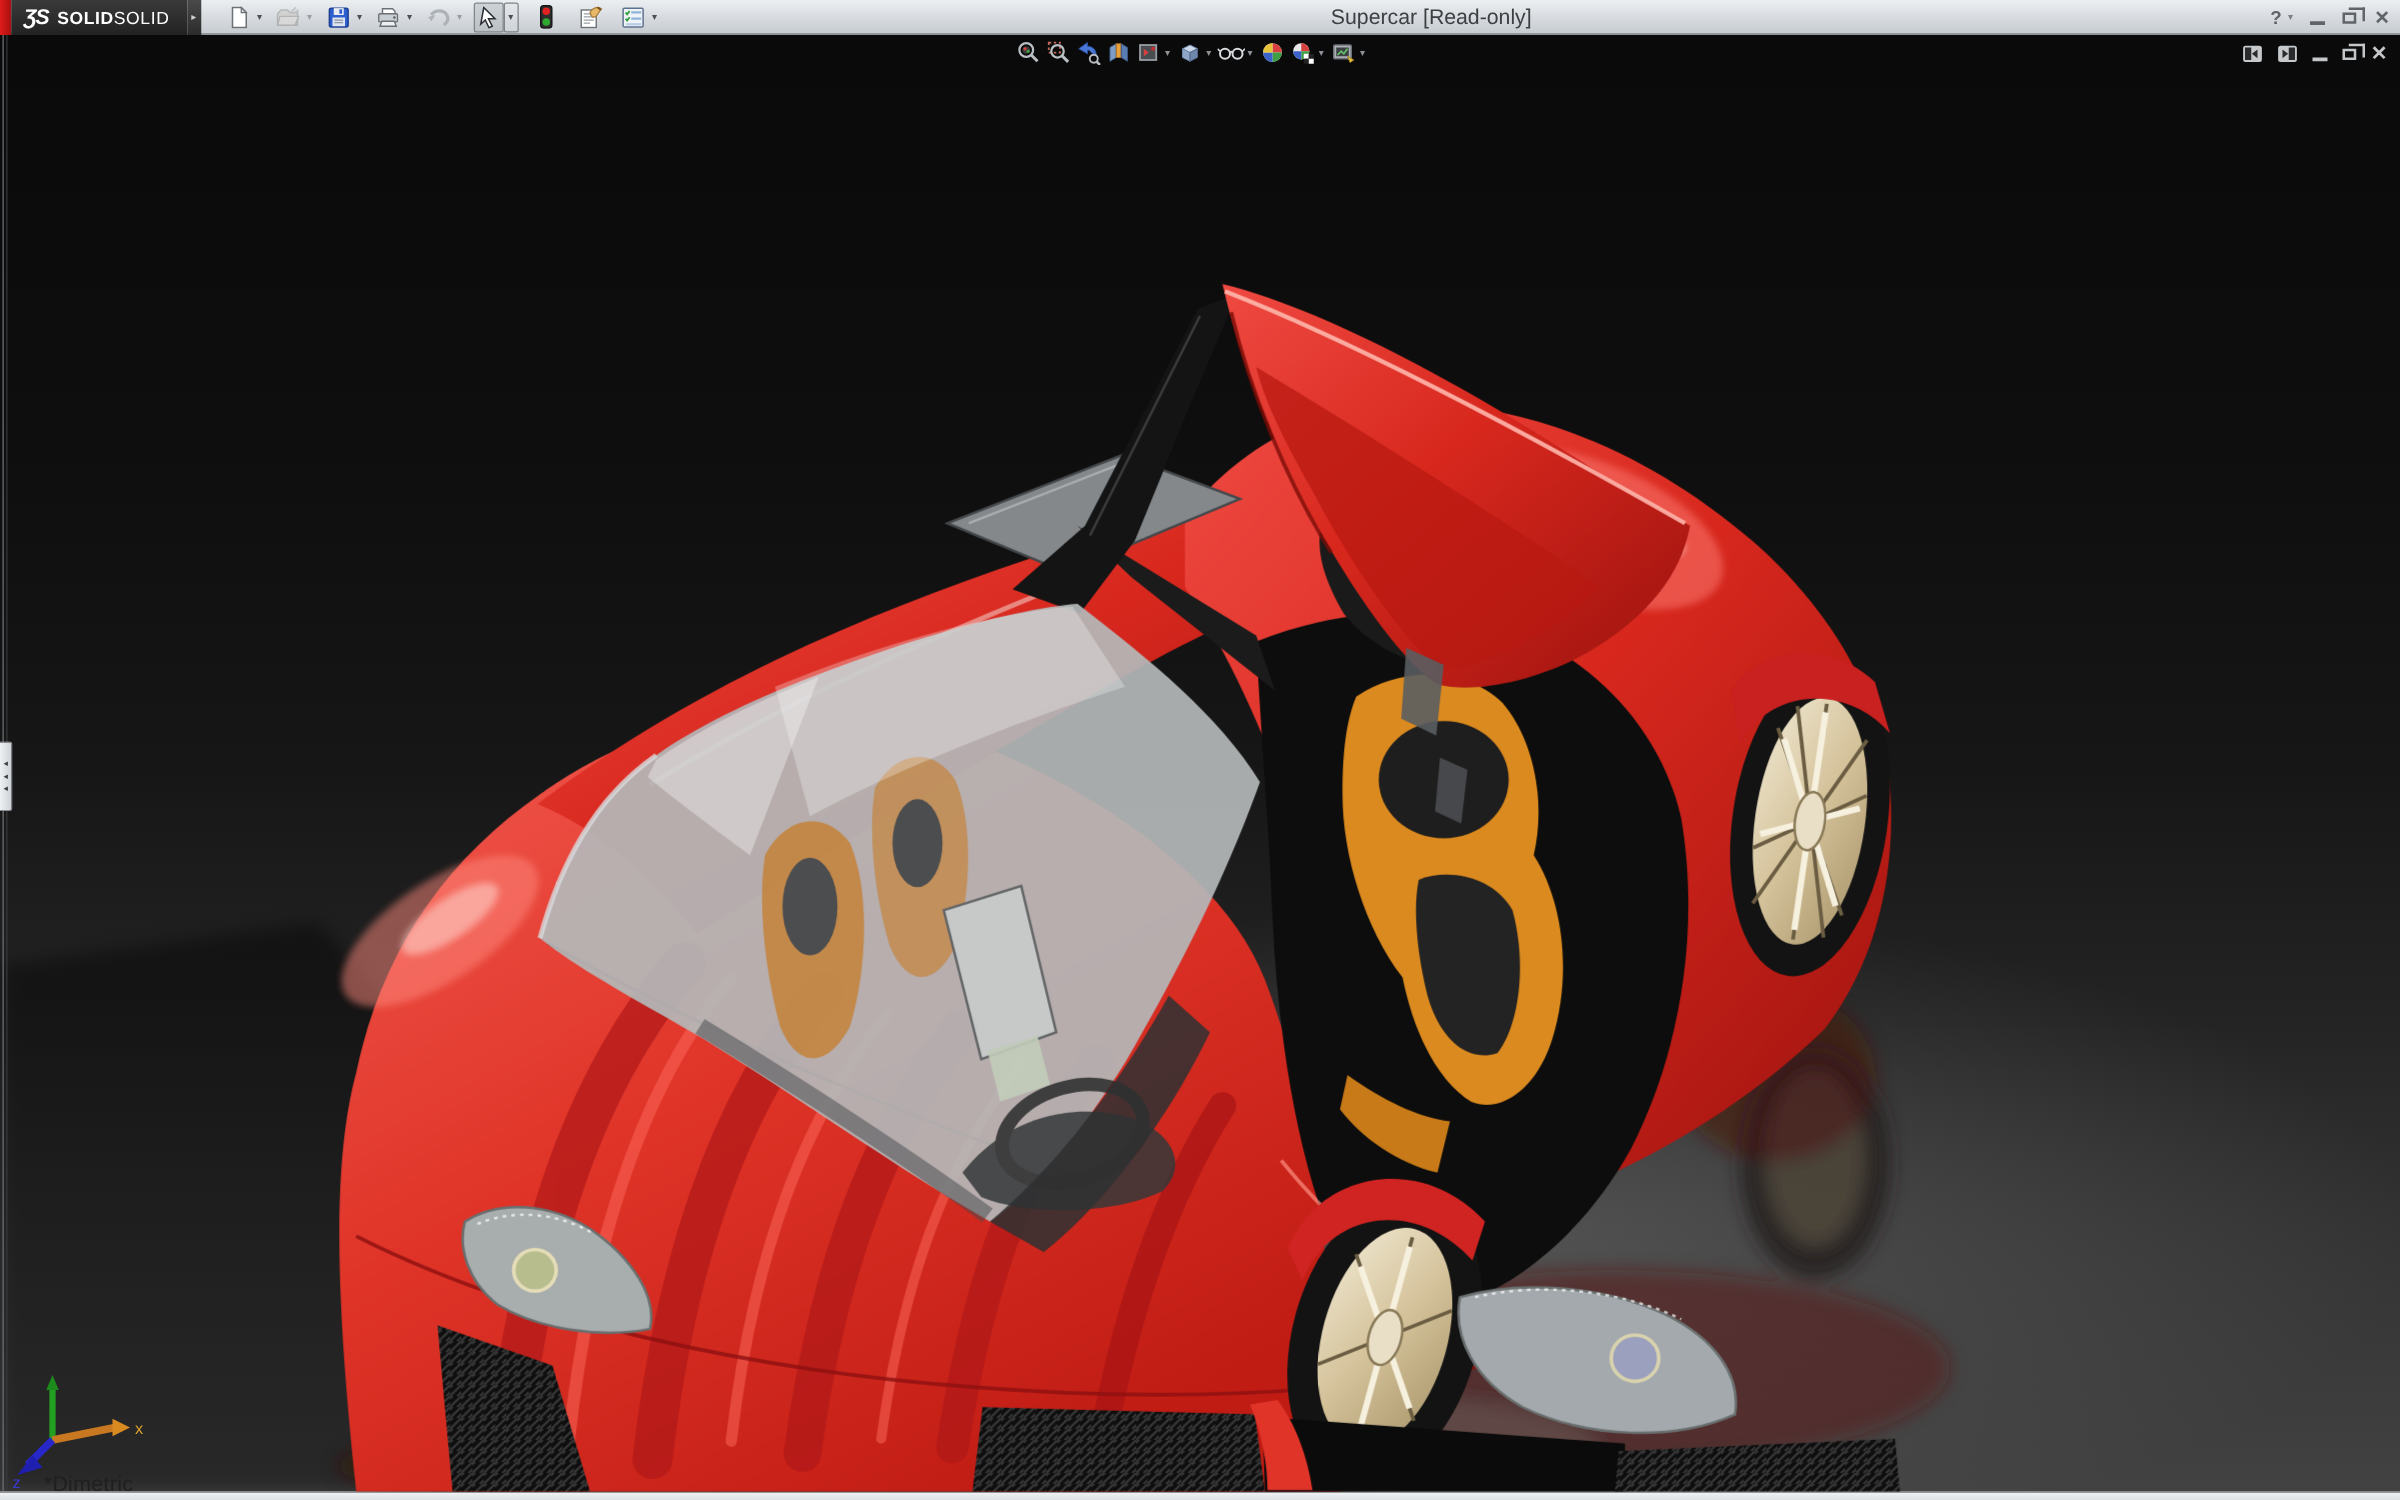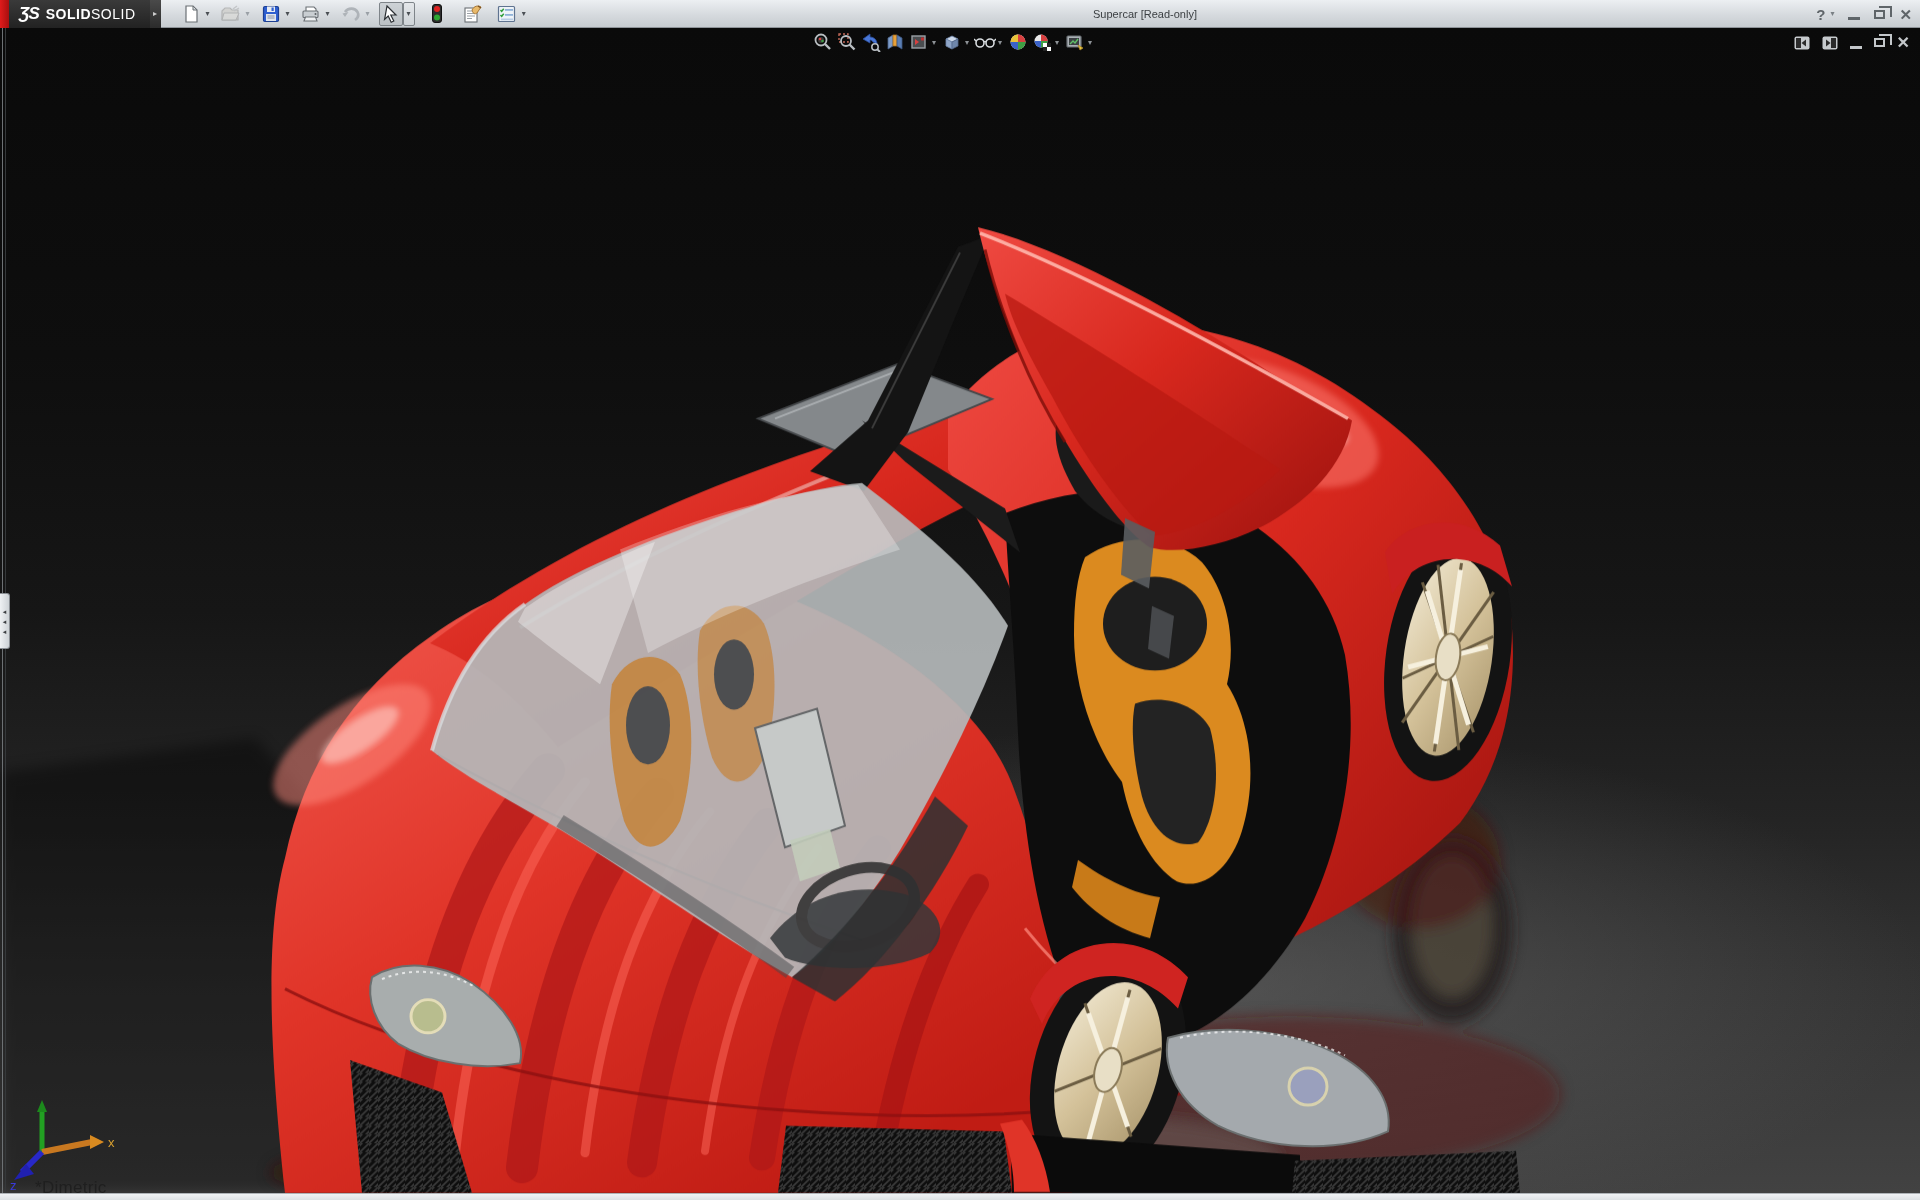--- a/index.html
+++ b/index.html
@@ -28,21 +28,21 @@
   }
   .tb-group { display:flex; align-items:center; margin-left:18px; }
   .tb-btn { width:24px; height:24px; display:flex; align-items:center; justify-content:center; border:1px solid transparent; border-radius:2px; }
   .tb-btn.active { background:linear-gradient(#cdd2d6,#bcc1c5); border:1px solid #7e8489; }
   .tb-caret { font-size:8px; color:#4a4f54; padding:0 3px; margin-right:6px; }
   .tb-caret.dim { color:#9aa0a6; }
   .tb-caret.boxed { border:1px solid #7e8489; border-radius:2px; height:24px; display:flex; align-items:center; background:linear-gradient(#e4e7ea,#cfd4d8); }
   .dim-icon { opacity:.45; filter:grayscale(.8); }
   .title-text {
     position:absolute; left:1145px; top:0; height:28px; transform:translateX(-50%);
-    display:flex; align-items:center; font-size:11px; color:#3c4043; white-space:nowrap;
+    display:flex; align-items:center; font-size:17px; color:#3c4043; white-space:nowrap;
   }
   .win-controls { position:absolute; right:8px; top:0; height:28px; display:flex; align-items:center; gap:14px; }
   .wc { color:#5f6569; font-size:14px; line-height:1; display:flex; align-items:center; }
   .wc-help { font-weight:bold; font-size:15px; }
   .wc-caret { font-size:8px; color:#7a8085; margin-left:-9px; }
   .wc-min { width:12px; height:3px; background:#5f6569; margin-top:8px; }
   .wc-restore { width:11px; height:9px; border:2px solid #5f6569; position:relative; background:transparent; }
   .wc-restore::before { content:""; position:absolute; left:3px; top:-6px; width:11px; height:9px; border:2px solid #5f6569; border-bottom:none; border-left:none; }
   .wc-close { font-size:15px; font-weight:bold; }
 

